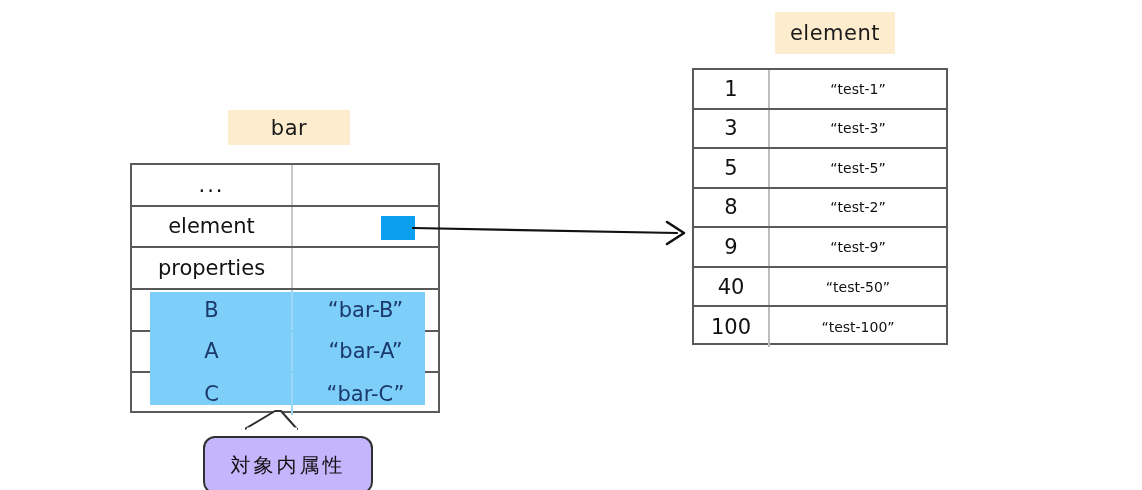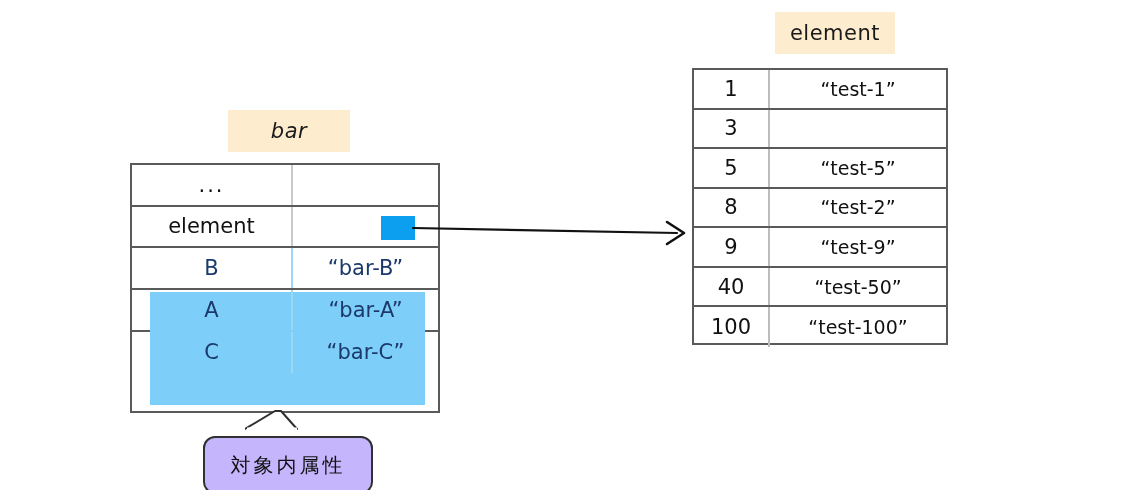--- a/index.html
+++ b/index.html
@@ -21,21 +21,21 @@
     position: absolute;
     background: #fdeccd;
     display: flex;
     align-items: center;
     justify-content: center;
     font-size: 21px;
     letter-spacing: .5px;
     color: #1a1a1a;
     white-space: nowrap;
   }
-  #chip-bar      { left: 228px; top: 110px; width: 122px; height: 42px; font-style: italic; }
+  #chip-bar      { left: 228px; top: 110px; width: 122px; height: 35px; }
   #chip-element  { left: 775px; top: 12px;  width: 120px; height: 42px; }
 
   
   .tbl {
     position: absolute;
     box-sizing: border-box;
     border: 2px solid #5a5a5a;
     background: #ffffff;
   }
 
@@ -125,21 +125,21 @@
     align-items: center;
     justify-content: center;
     font-size: 21px;
   }
   #tbl-element .v {
     box-sizing: border-box;
     flex: 1;
     display: flex;
     align-items: center;
     justify-content: center;
-    font-size: 19px;
+    font-size: 14px;
     white-space: nowrap;
     border-radius: 14px;
   }
 
   
   #callout {
     position: absolute;
     left: 203px;
     top: 436px;
     width: 170px;
@@ -179,20 +179,24 @@
   <div class="row">
     <div class="c1 ellipsis">...</div>
     <div class="c2"></div>
   </div>
 
   <div class="row">
     <div class="c1">element</div>
     <div class="c2"></div>
   </div>
 
+  <div class="row">
+    <div class="c1">properties</div>
+    <div class="c2"></div>
+  </div>
 
   <div class="row prop">
     <div class="c1">B</div>
     <div class="c2">“bar-B”</div>
   </div>
 
   <div class="row prop">
     <div class="c1">A</div>
     <div class="c2">“bar-A”</div>
   </div>
@@ -217,20 +221,21 @@
 
 <div class="tbl" id="tbl-element">
 
   <div class="row">
     <div class="k">1</div>
     <div class="v">“test-1”</div>
   </div>
 
   <div class="row">
     <div class="k">3</div>
+    <div class="v">“test-3”</div>
   </div>
 
   <div class="row">
     <div class="k">5</div>
     <div class="v">“test-5”</div>
   </div>
 
   <div class="row">
     <div class="k">8</div>
     <div class="v">“test-2”</div>

